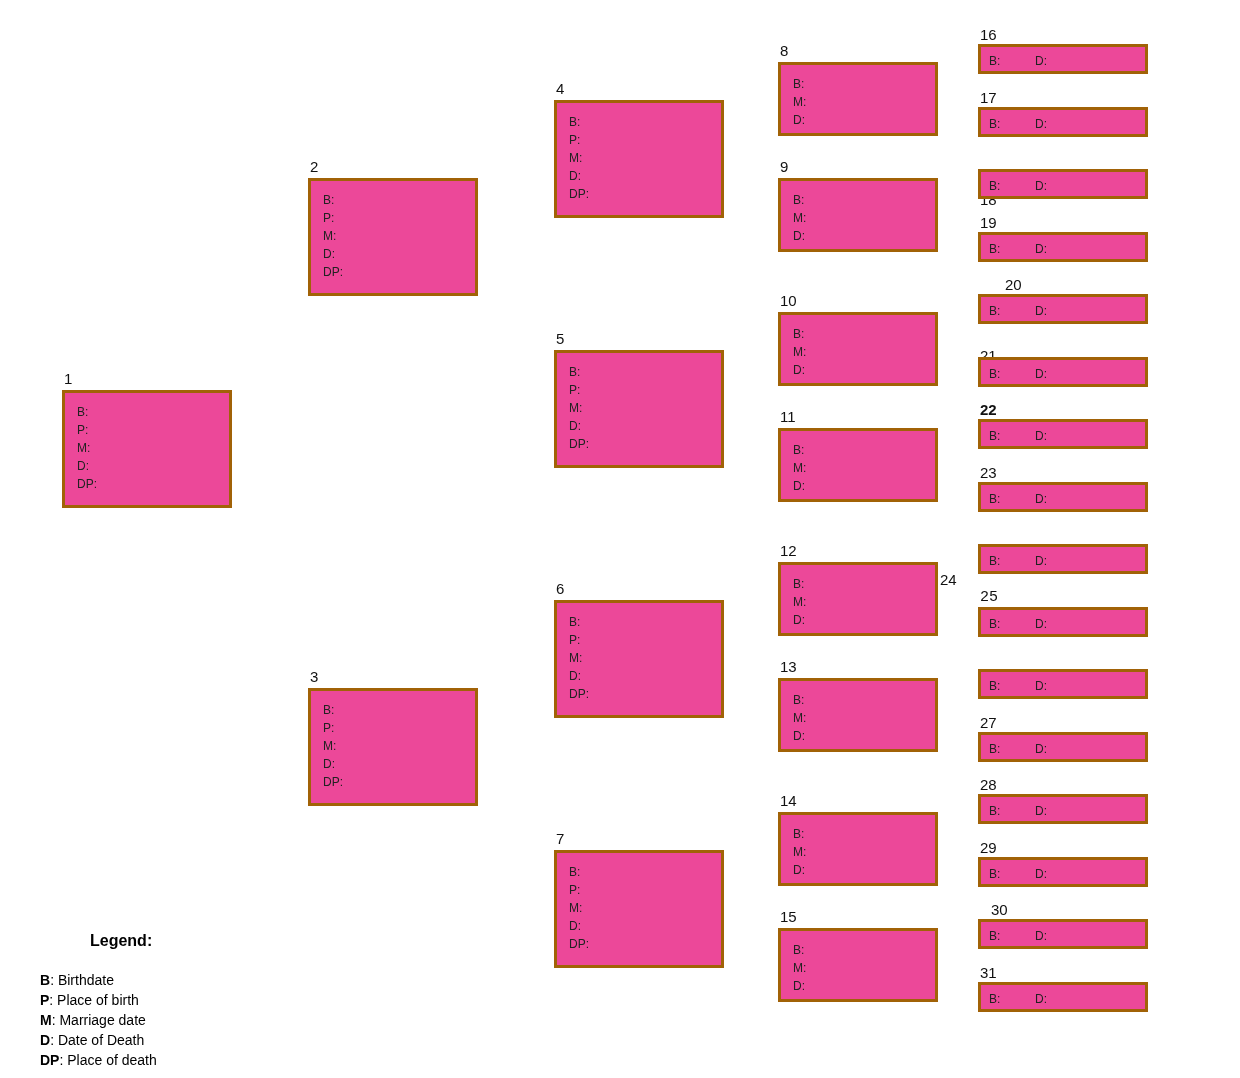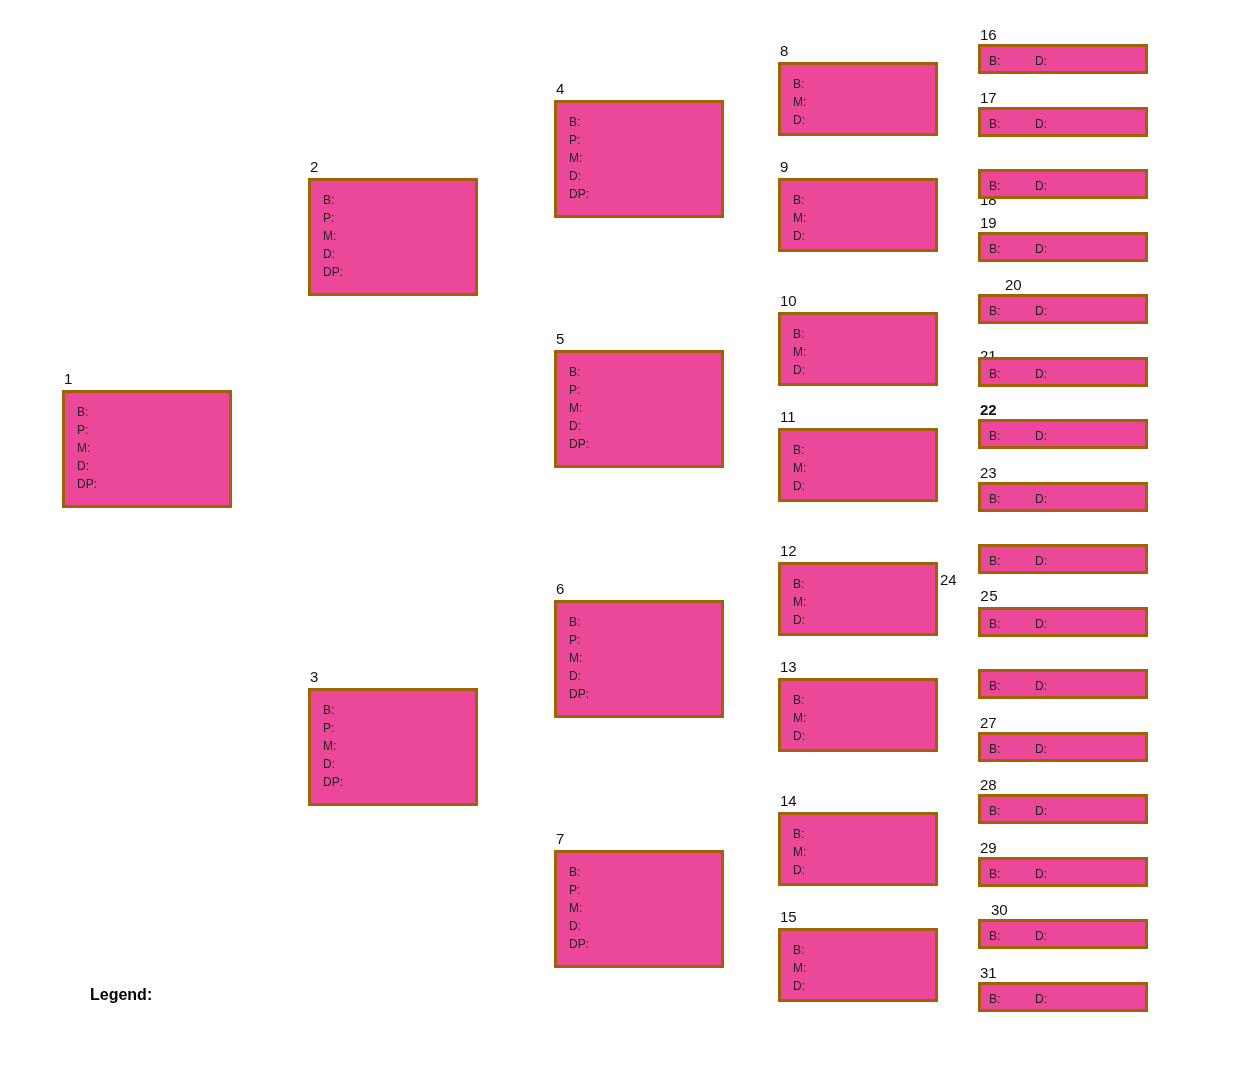--- a/index.html
+++ b/index.html
@@ -166,15 +166,22 @@
       <div class="num" style="left: 980px; top: 776px;">28</div>
       <div class="box box5" style="left: 978px; top: 794px; width: 170px;"><span class="b">B:</span><span class="d">D:</span></div>
       <div class="num" style="left: 980px; top: 838.5px;">29</div>
       <div class="box box5" style="left: 978px; top: 856.5px; width: 170px;"><span class="b">B:</span><span class="d">D:</span></div>
       <div class="num" style="left: 980px; top: 901px; margin-left: 11px;">30</div>
       <div class="box box5" style="left: 978px; top: 919px; width: 170px;"><span class="b">B:</span><span class="d">D:</span></div>
       <div class="num" style="left: 980px; top: 963.5px;">31</div>
       <div class="box box5" style="left: 978px; top: 981.5px; width: 170px;"><span class="b">B:</span><span class="d">D:</span></div>
     </div>
 
-  <div class="legend-title" style="left:90px;top:986px">Legend:</div>
+  <div class="legend-title" style="left:90px;top:932px">Legend:</div>
+  <div class="legend" style="left:40px;top:970px">
+    <div><b>B</b><span>: Birthdate</span></div>
+    <div><b>P</b><span>: Place of birth</span></div>
+    <div><b>M</b><span>: Marriage date</span></div>
+    <div><b>D</b><span>: Date of Death</span></div>
+    <div><b>DP</b><span>: Place of death</span></div>
+  </div>
 
 </div>
 
 </body></html>

